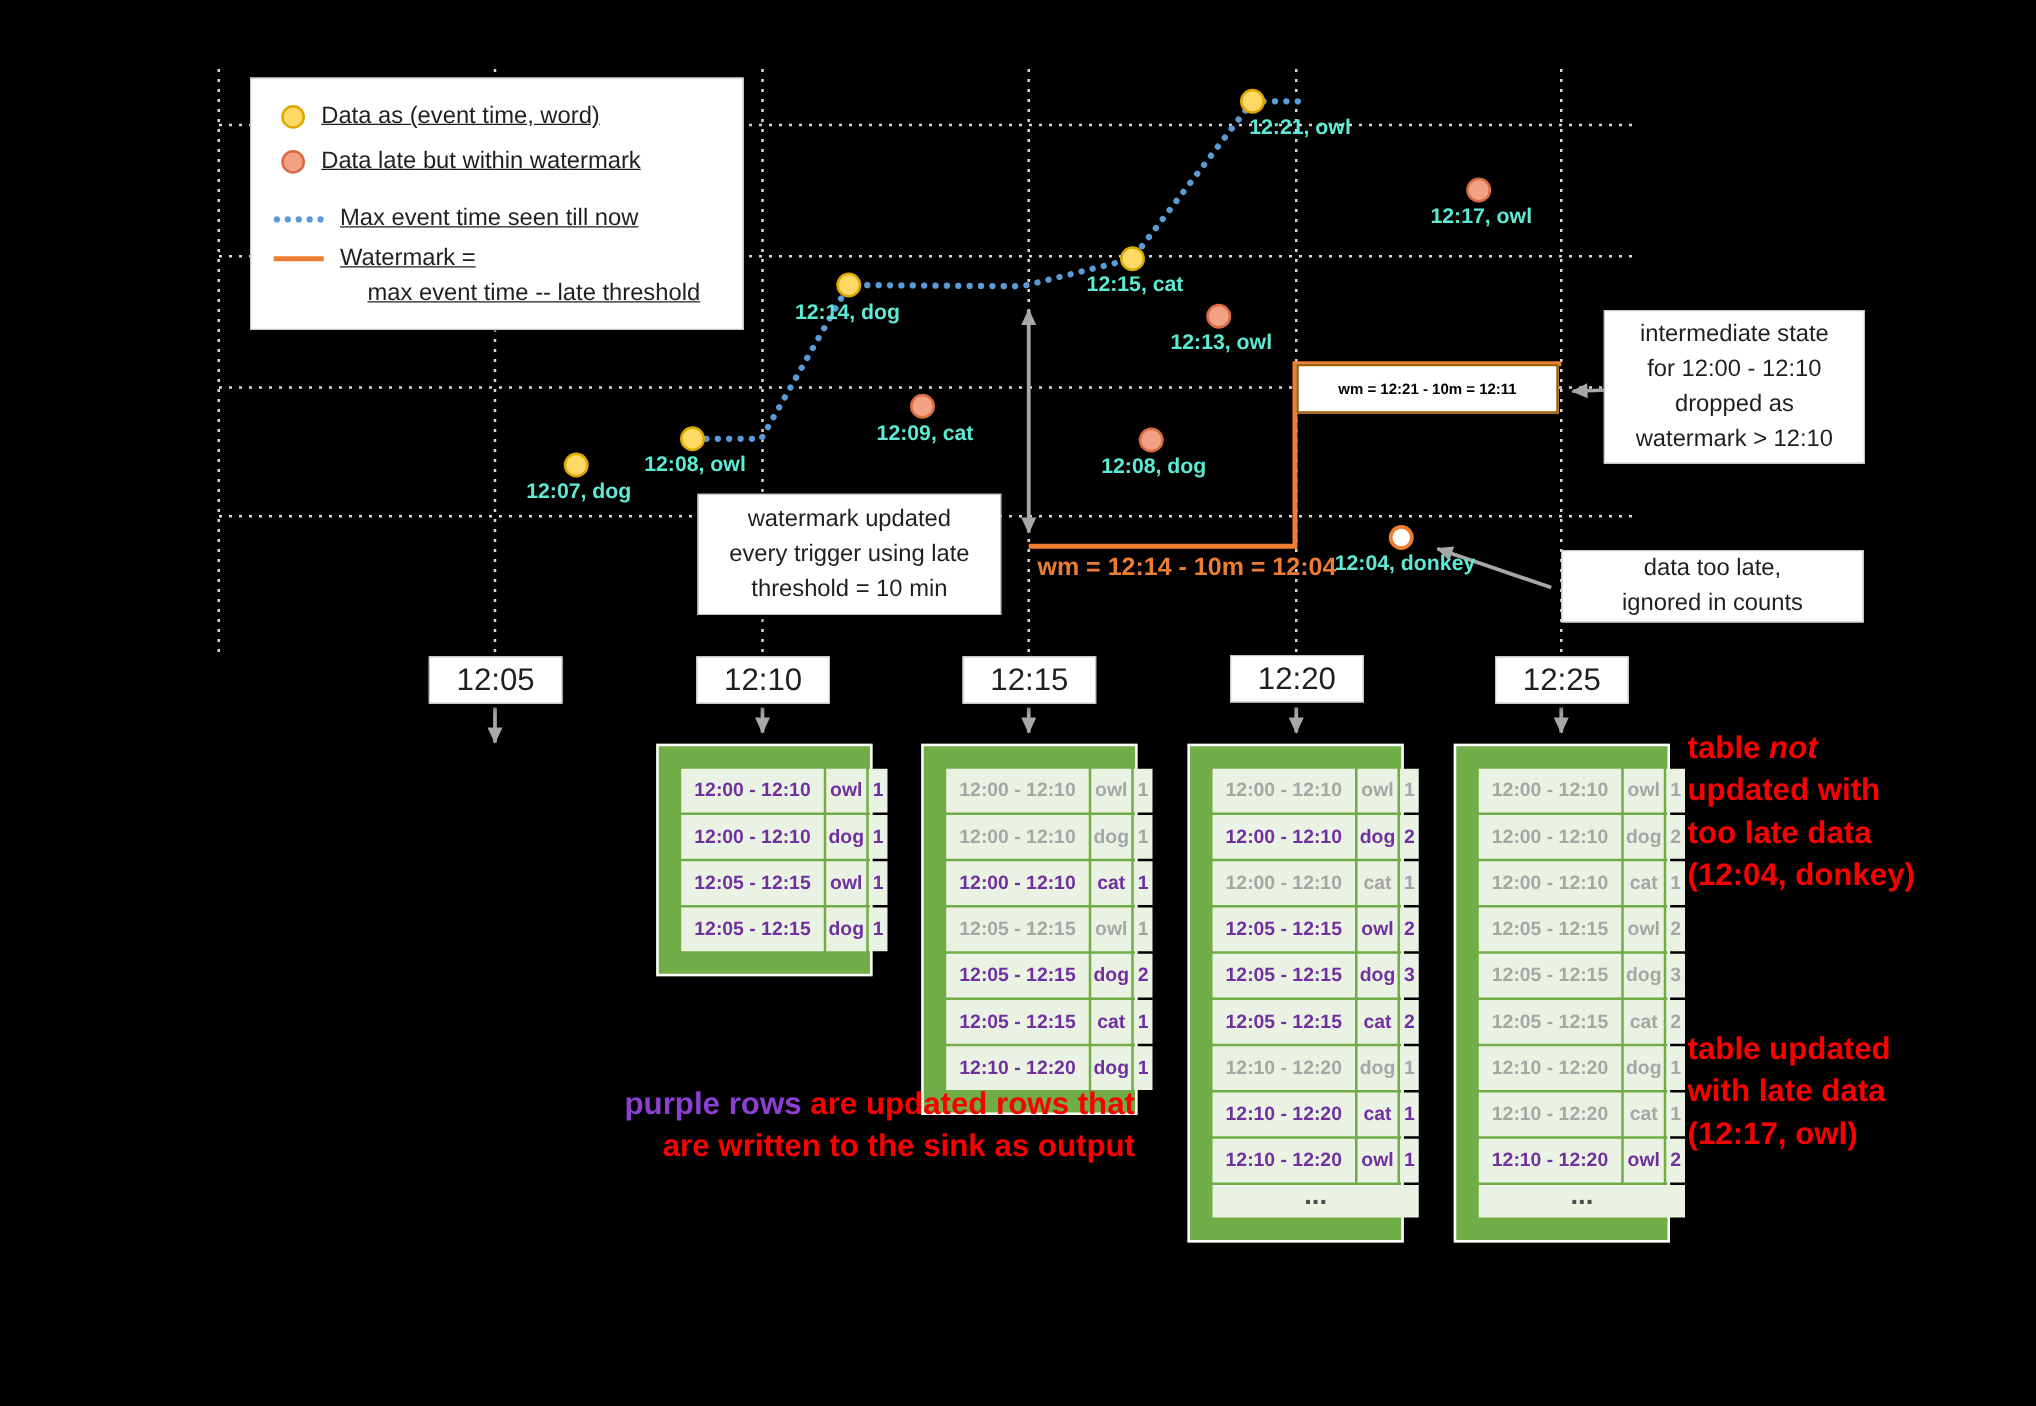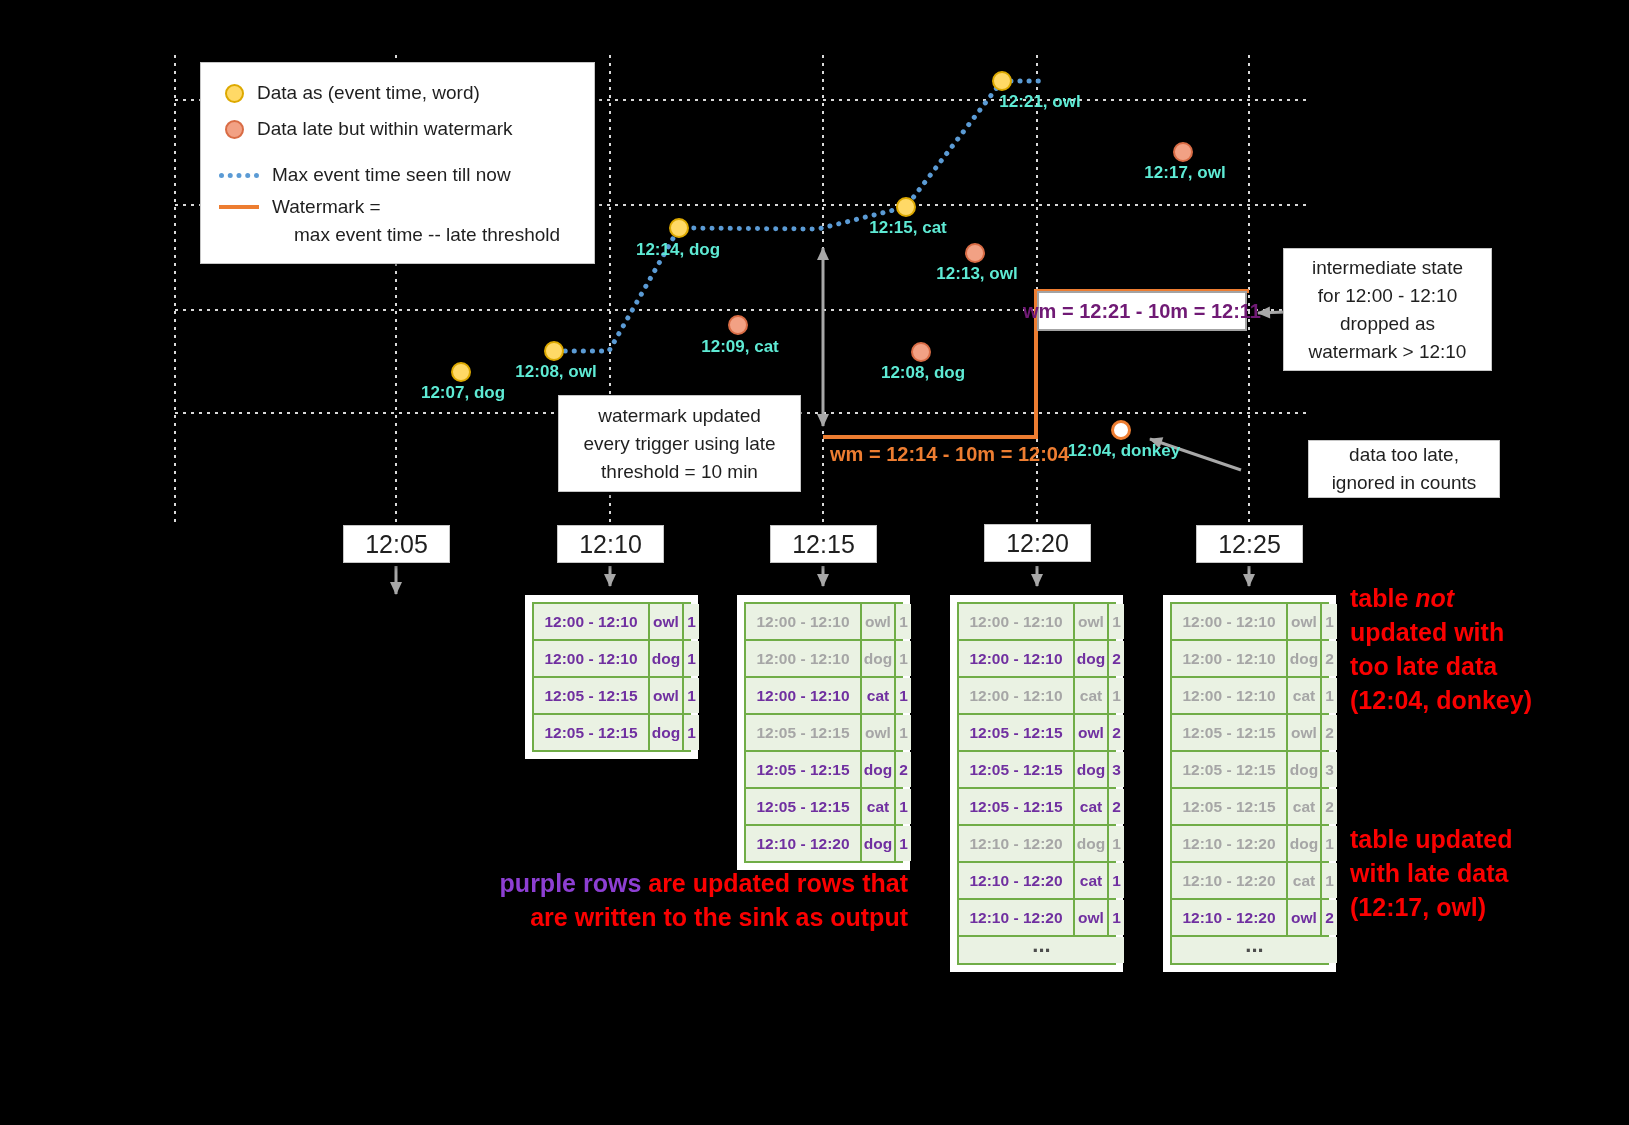--- a/index.html
+++ b/index.html
@@ -19,51 +19,51 @@
   .dot { position: absolute; width: 20px; height: 20px; border-radius: 50%;
          transform: translate(-50%,-50%); }
   .dot.ontime  { background: #ffd966; border: 2px solid #dda900; }
   .dot.late    { background: #f2a184; border: 2px solid #d96c45; }
   .dot.toolate { background: #ffffff; border: 3px solid #ed7d31; }
   .point-label { position: absolute; transform: translateX(-50%); white-space: nowrap;
                  font-size: 17px; font-weight: 600; color: #5eead4; }
 
   
   .wm-text { position: absolute; color: #ed7d31; font-size: 20px; font-weight: 700; white-space: nowrap; }
-  .wm-box  { position: absolute; background: #fff; border: 2px solid #a3a3a3; color: #701a75;
-             font-size: 20px; font-weight: 700; display: flex; align-items: center; justify-content: center;
+  .wm-box  { position: absolute; background: #fff; border: 2px solid #a16207; color: #000000;
+             font-size: 12px; font-weight: 700; display: flex; align-items: center; justify-content: center;
              white-space: nowrap; }
 
   
   .whitebox { position: absolute; background: #fff; border: 1px solid #c6c6c6; color: #1f1f1f;
               box-shadow: 2px 3px 6px rgba(0,0,0,.55); }
   .timebox  { width: 107px; height: 38px; font-size: 25px; display: flex; align-items: center;
               justify-content: center; }
   .callout  { text-align: center; font-size: 19px; line-height: 28px;
               display: flex; flex-direction: column; justify-content: center; }
 
   
   .legend { left: 200px; top: 62px; width: 395px; padding: 12px 16px 14px 16px; }
-  .legend-row { display: flex; align-items: center; height: 36px; gap: 13px; font-size: 19px; color: #1f1f1f; }
+  .legend-row { display: flex; align-items: center; height: 36px; gap: 13px; font-size: 19px; color: #1f1f1f; text-decoration: underline; }
   .legend-gap { height: 10px; }
   .swatch-dot { width: 19px; height: 19px; border-radius: 50%; flex: 0 0 auto; margin-left: 8px; }
   .sw-ontime  { background: #ffd966; border: 2px solid #dda900; }
   .sw-late    { background: #f2a184; border: 2px solid #d96c45; }
   .sw-toolate { background: #fff; border: 3px solid #ed7d31; }
   .sw-line { width: 40px; height: 0; flex: 0 0 auto; margin-left: 2px; }
   .sw-maxline { border-top: 5px dotted #5b9bd5; }
   .sw-wmline  { border-top: 4px solid #ed7d31; }
   .legend-row.wm-row { align-items: flex-start; height: auto; }
   .legend-row.wm-row .sw-line { margin-top: 12px; }
   .two-line { line-height: 28px; }
   .two-line .indent { padding-left: 22px; }
 
   
   .rtable { position: absolute; top: 595px; width: 173px; background: #70ad47;
-            border: 7px solid #ffffff; padding: 2px;
+            border: 2px solid #ffffff; padding: 18px;
             display: grid; grid-template-columns: 114px 32px 15px; gap: 2px; align-content: start; }
   .trow { display: contents; }
   .tcell { background: #eaf2e3; height: 35px; line-height: 35px; text-align: center;
            font-size: 15.5px; font-weight: 700; white-space: nowrap; overflow: hidden; }
   .trow.upd .tcell { color: #7030a0; }
   .trow.old .tcell { color: #a6a6a6; }
   .tell { grid-column: 1 / -1; background: #eaf2e3; height: 26px; line-height: 16px;
           text-align: center; color: #4d4d4d; font-size: 22px; font-weight: 700; }
 
   
@@ -161,21 +161,21 @@
     <span>watermark updated</span>
     <span>every trigger using late</span>
     <span>threshold = 10 min</span>
   </div>
   <div class="whitebox callout" style="left:1283px; top:248px; width:209px; height:123px">
     <span>intermediate state</span>
     <span>for 12:00 - 12:10</span>
     <span>dropped as</span>
     <span>watermark &gt; 12:10</span>
   </div>
-  <div class="whitebox callout" style="left:1308px; top:440px; width:192px; height:58px">
+  <div class="whitebox callout" style="left:1249px; top:440px; width:242px; height:58px">
     <span>data too late,</span>
     <span>ignored in counts</span>
   </div>
 
   <div class="whitebox timebox" style="left:343px; top:525px">
     <span>12:05</span>
     </div>
   <div class="whitebox timebox" style="left:557px; top:525px">
     <span>12:10</span>
     </div>

